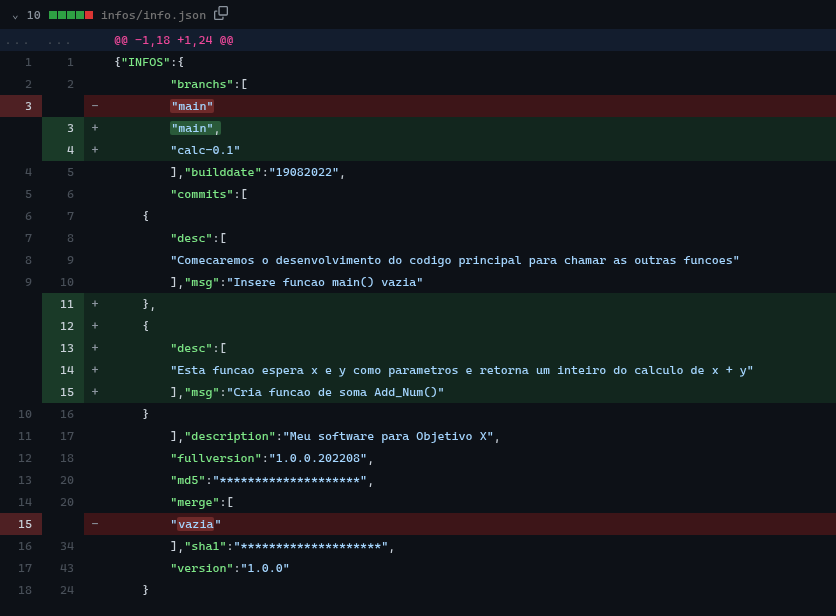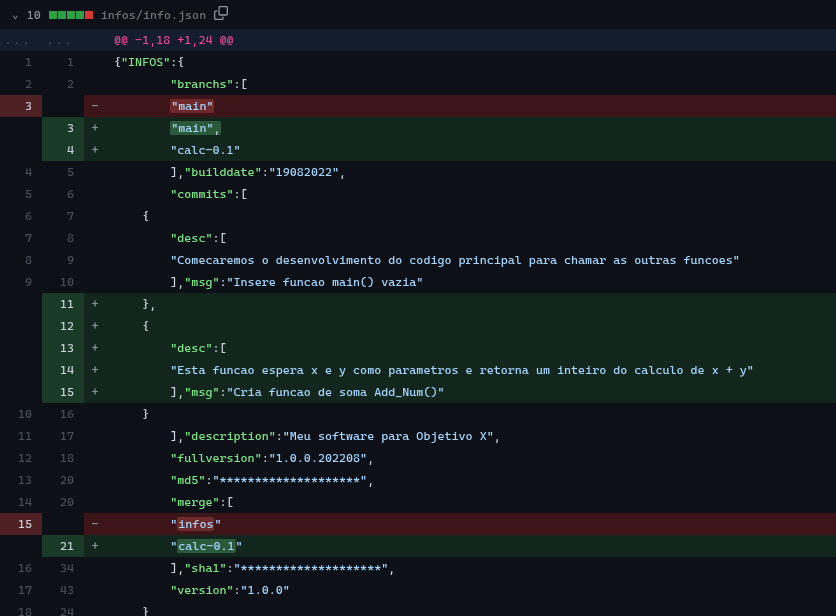--- a/index.html
+++ b/index.html
@@ -227,27 +227,21 @@
       <tr>
         <td class="lineno-cell lineno-old">14</td>
         <td class="lineno-cell lineno-new">20</td>
         <td class="marker-cell"></td>
         <td class="code-cell">        <span class="tok-key">"merge"</span>:[</td>
       </tr>
       <tr class="row-del">
         <td class="lineno-cell lineno-old">15</td>
         <td class="lineno-cell lineno-new"></td>
         <td class="marker-cell">-</td>
-        <td class="code-cell">        <span class="tok-str">"<span class="hl-del">infos</span>"</span></td>
-      </tr>
-      <tr class="row-add">
-        <td class="lineno-cell lineno-old"></td>
-        <td class="lineno-cell lineno-new">21</td>
-        <td class="marker-cell">+</td>
-        <td class="code-cell">        <span class="tok-str">"<span class="hl-add">calc-0.1</span>"</span></td>
+        <td class="code-cell">        <span class="tok-str">"<span class="hl-del">vazia</span>"</span></td>
       </tr>
       <tr>
         <td class="lineno-cell lineno-old">16</td>
         <td class="lineno-cell lineno-new">34</td>
         <td class="marker-cell"></td>
         <td class="code-cell">        ],<span class="tok-key">"sha1"</span>:<span class="tok-str">"********************"</span>,</td>
       </tr>
       <tr>
         <td class="lineno-cell lineno-old">17</td>
         <td class="lineno-cell lineno-new">43</td>

